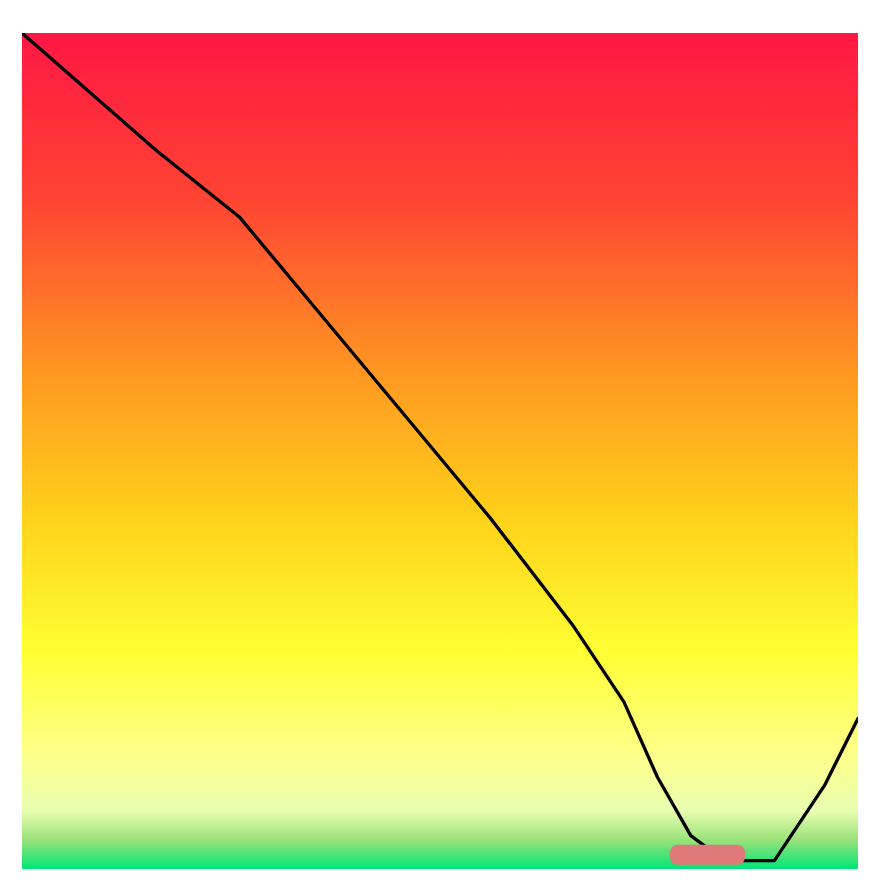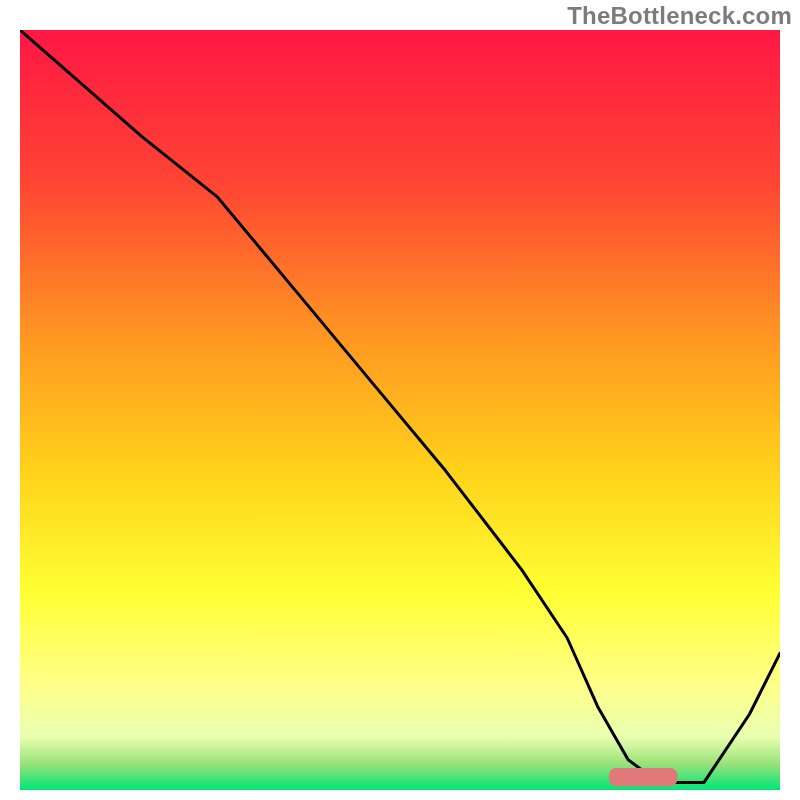--- a/index.html
+++ b/index.html
@@ -36,21 +36,20 @@
   .plot svg {
     width: 100%;
     height: 100%;
     display: block;
   }
 </style>
 </head>
 <body>
 
 <div class="wrap">
-  <div class="watermark">TheBottleneck.com</div>
 
   <div class="plot">
     <svg viewBox="0 0 760 760" preserveAspectRatio="none">
       <defs>
         <linearGradient id="bg-grad" x1="0" y1="0" x2="0" y2="1">
             <stop offset="0%" stop-color="#ff1744"></stop>
             <stop offset="20%" stop-color="#ff4433"></stop>
             <stop offset="40%" stop-color="#ff9522"></stop>
             <stop offset="57.99999999999999%" stop-color="#ffd21a"></stop>
             <stop offset="74%" stop-color="#ffff33"></stop>

